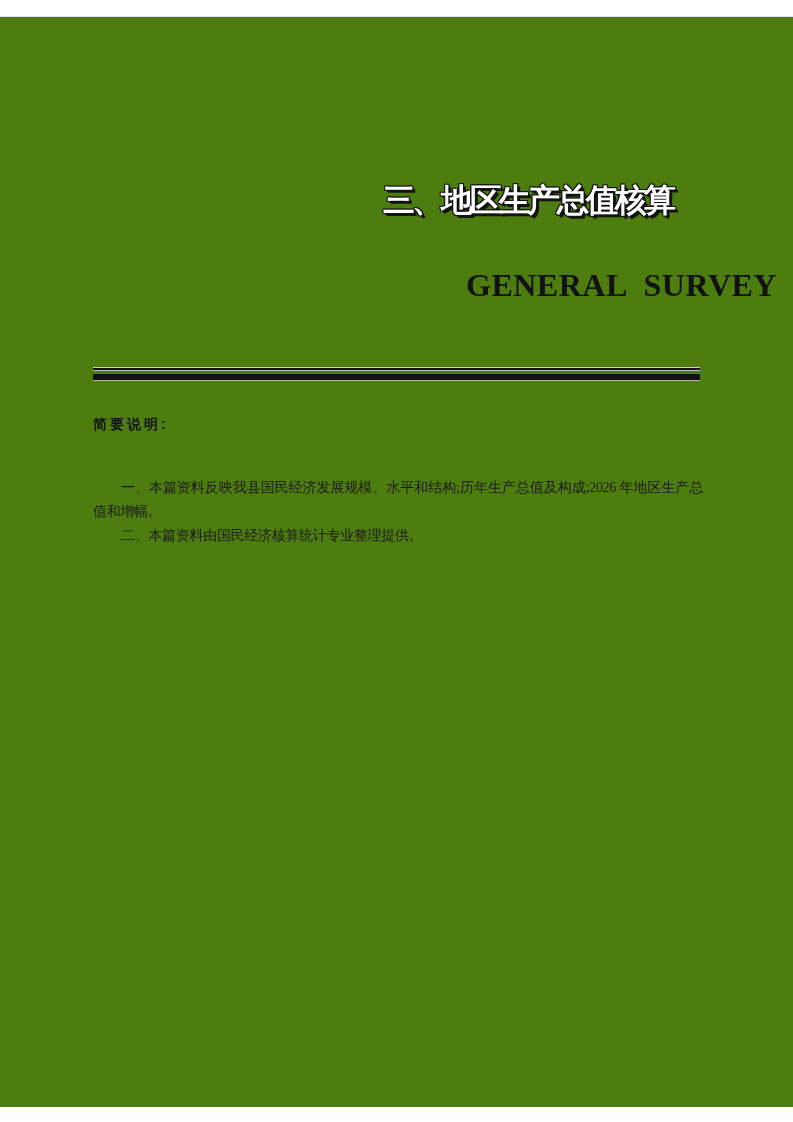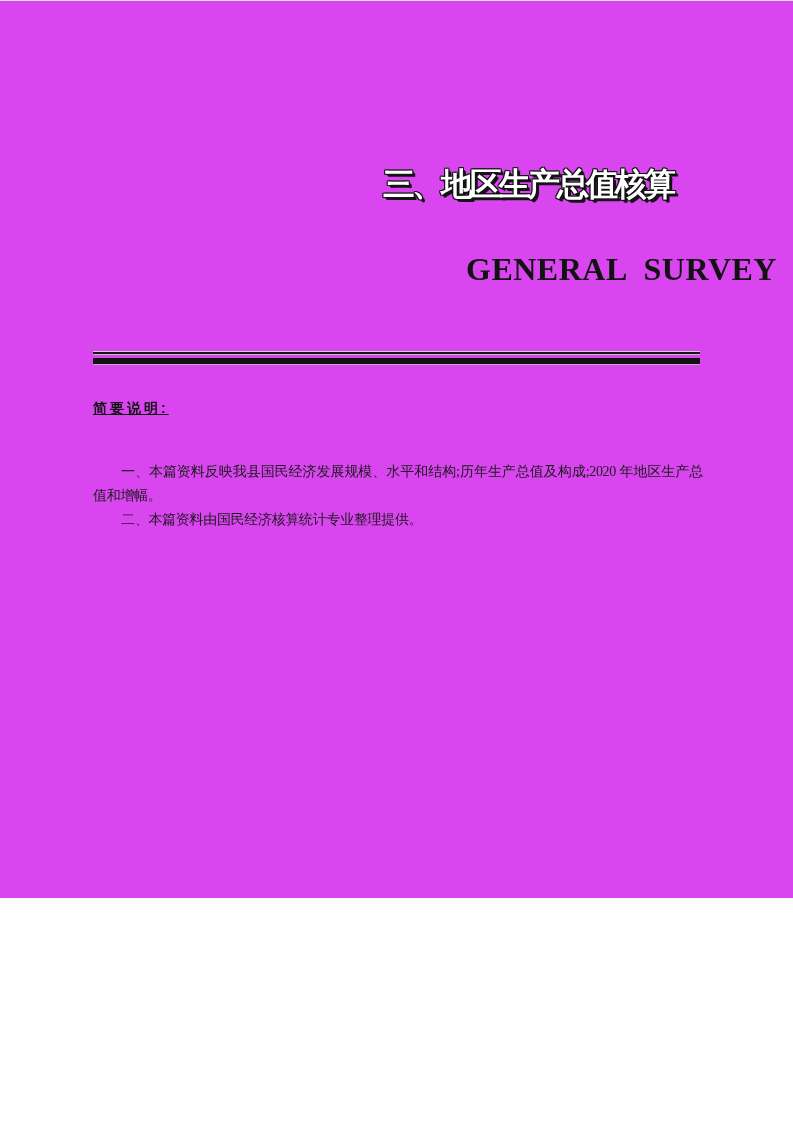--- a/index.html
+++ b/index.html
@@ -3,23 +3,23 @@
 <meta charset="utf-8">
 <style>
   html, body {
     margin: 0;
     padding: 0;
     background: #ffffff;
   }
   .page {
     position: relative;
     width: 793px;
-    height: 898px;
-    margin: 0 auto;
-    background: #d946ef;
+    height: 1091px;
+    margin: 16px auto;
+    background: #4d7c0f;
     overflow: hidden;
     font-family: "Liberation Serif", "DejaVu Serif", serif;
     color: #121212;
   }
   .scan-edge {
     position: absolute;
     top: 0; left: 0;
     width: 793px; height: 1px;
     background: #e2e2e2;
   }
@@ -71,21 +71,20 @@
   }
   .section-label {
     position: absolute;
     left: 93px;
     top: 400px;
     font-family: "Liberation Sans", "DejaVu Sans", sans-serif;
     font-size: 14px;
     font-weight: bold;
     letter-spacing: 3px;
     color: #121212;
-    text-decoration: underline;
   }
   .notes-body {
     position: absolute;
     left: 93px;
     top: 460px;
     width: 610px;
     font-size: 14px;
     line-height: 24px;
     letter-spacing: -0.3px;
     text-align: justify;
@@ -105,16 +104,16 @@
   <div class="title-cn">三、地区生产总值核算</div>
 
   <div class="title-en">GENERAL  SURVEY</div>
 
   <div class="rule-thin"></div>
   <div class="rule-thick"></div>
 
   <div class="section-label">简要说明:</div>
 
   <div class="notes-body">
-    <p>一、本篇资料反映我县国民经济发展规模、水平和结构;历年生产总值及构成;2020 年地区生产总值和增幅。</p>
+    <p>一、本篇资料反映我县国民经济发展规模、水平和结构;历年生产总值及构成;2026 年地区生产总值和增幅。</p>
     <p>二、本篇资料由国民经济核算统计专业整理提供。</p>
   </div>
 </div>
 
 </body></html>

